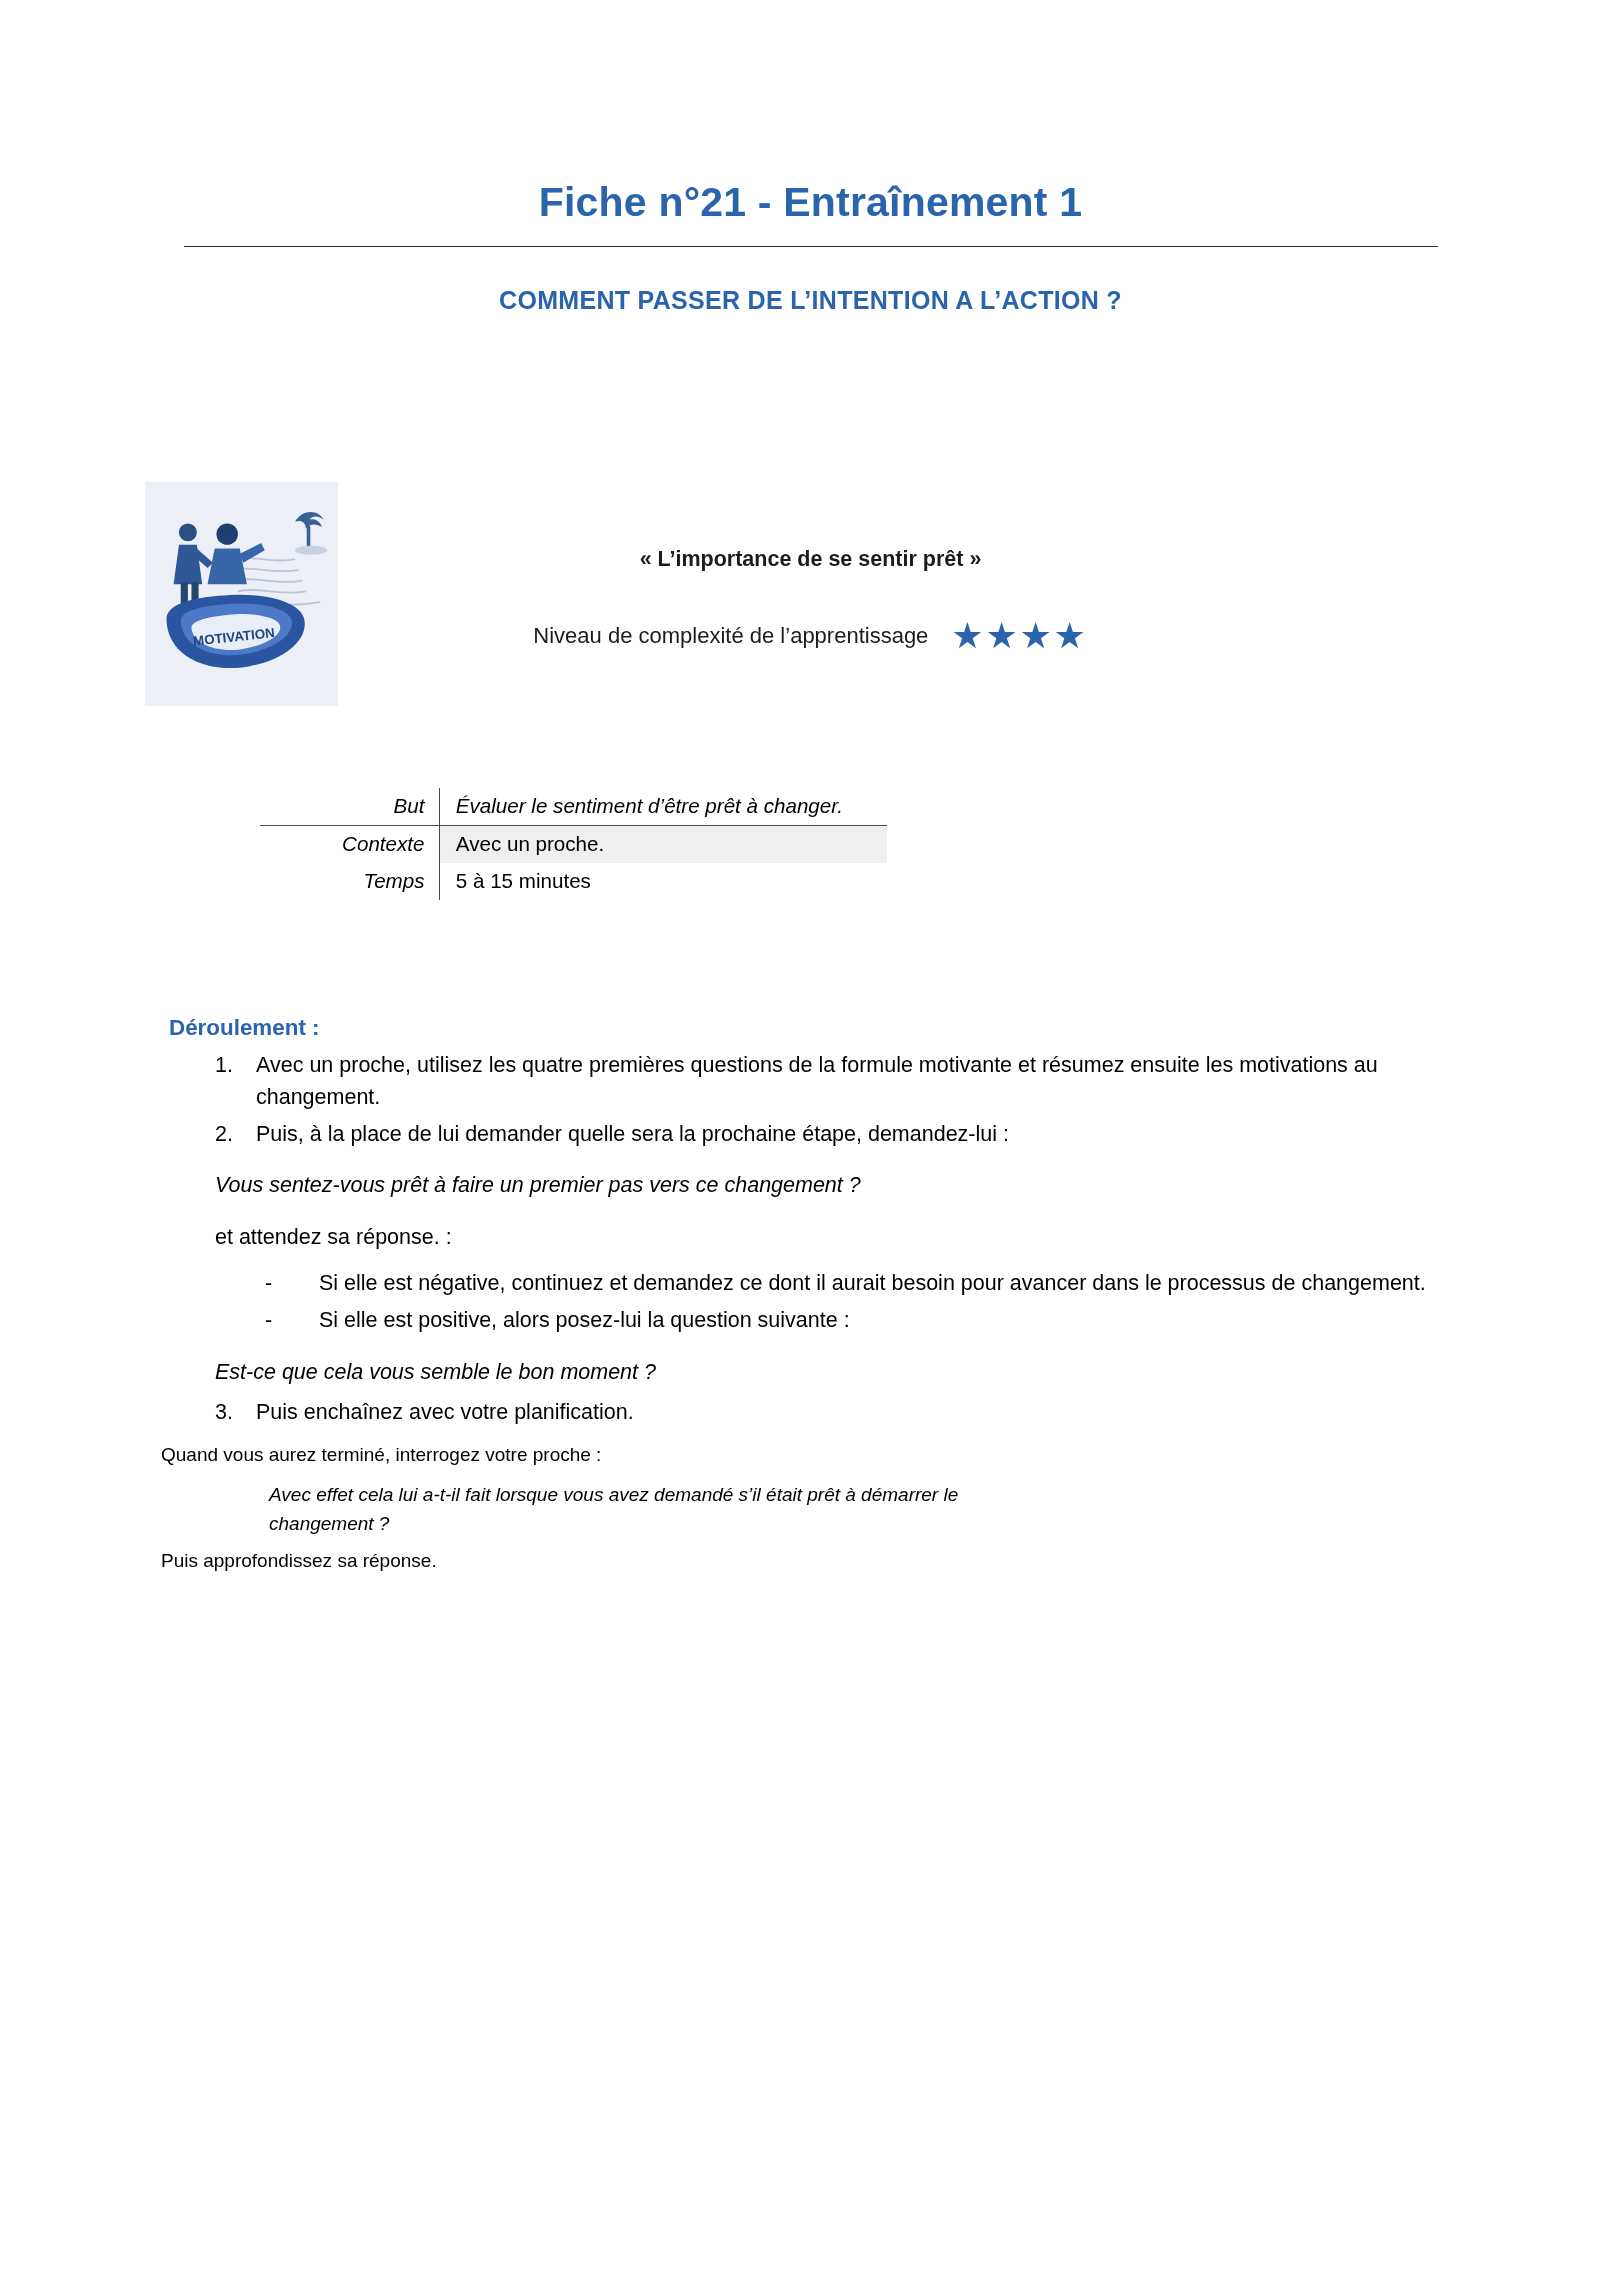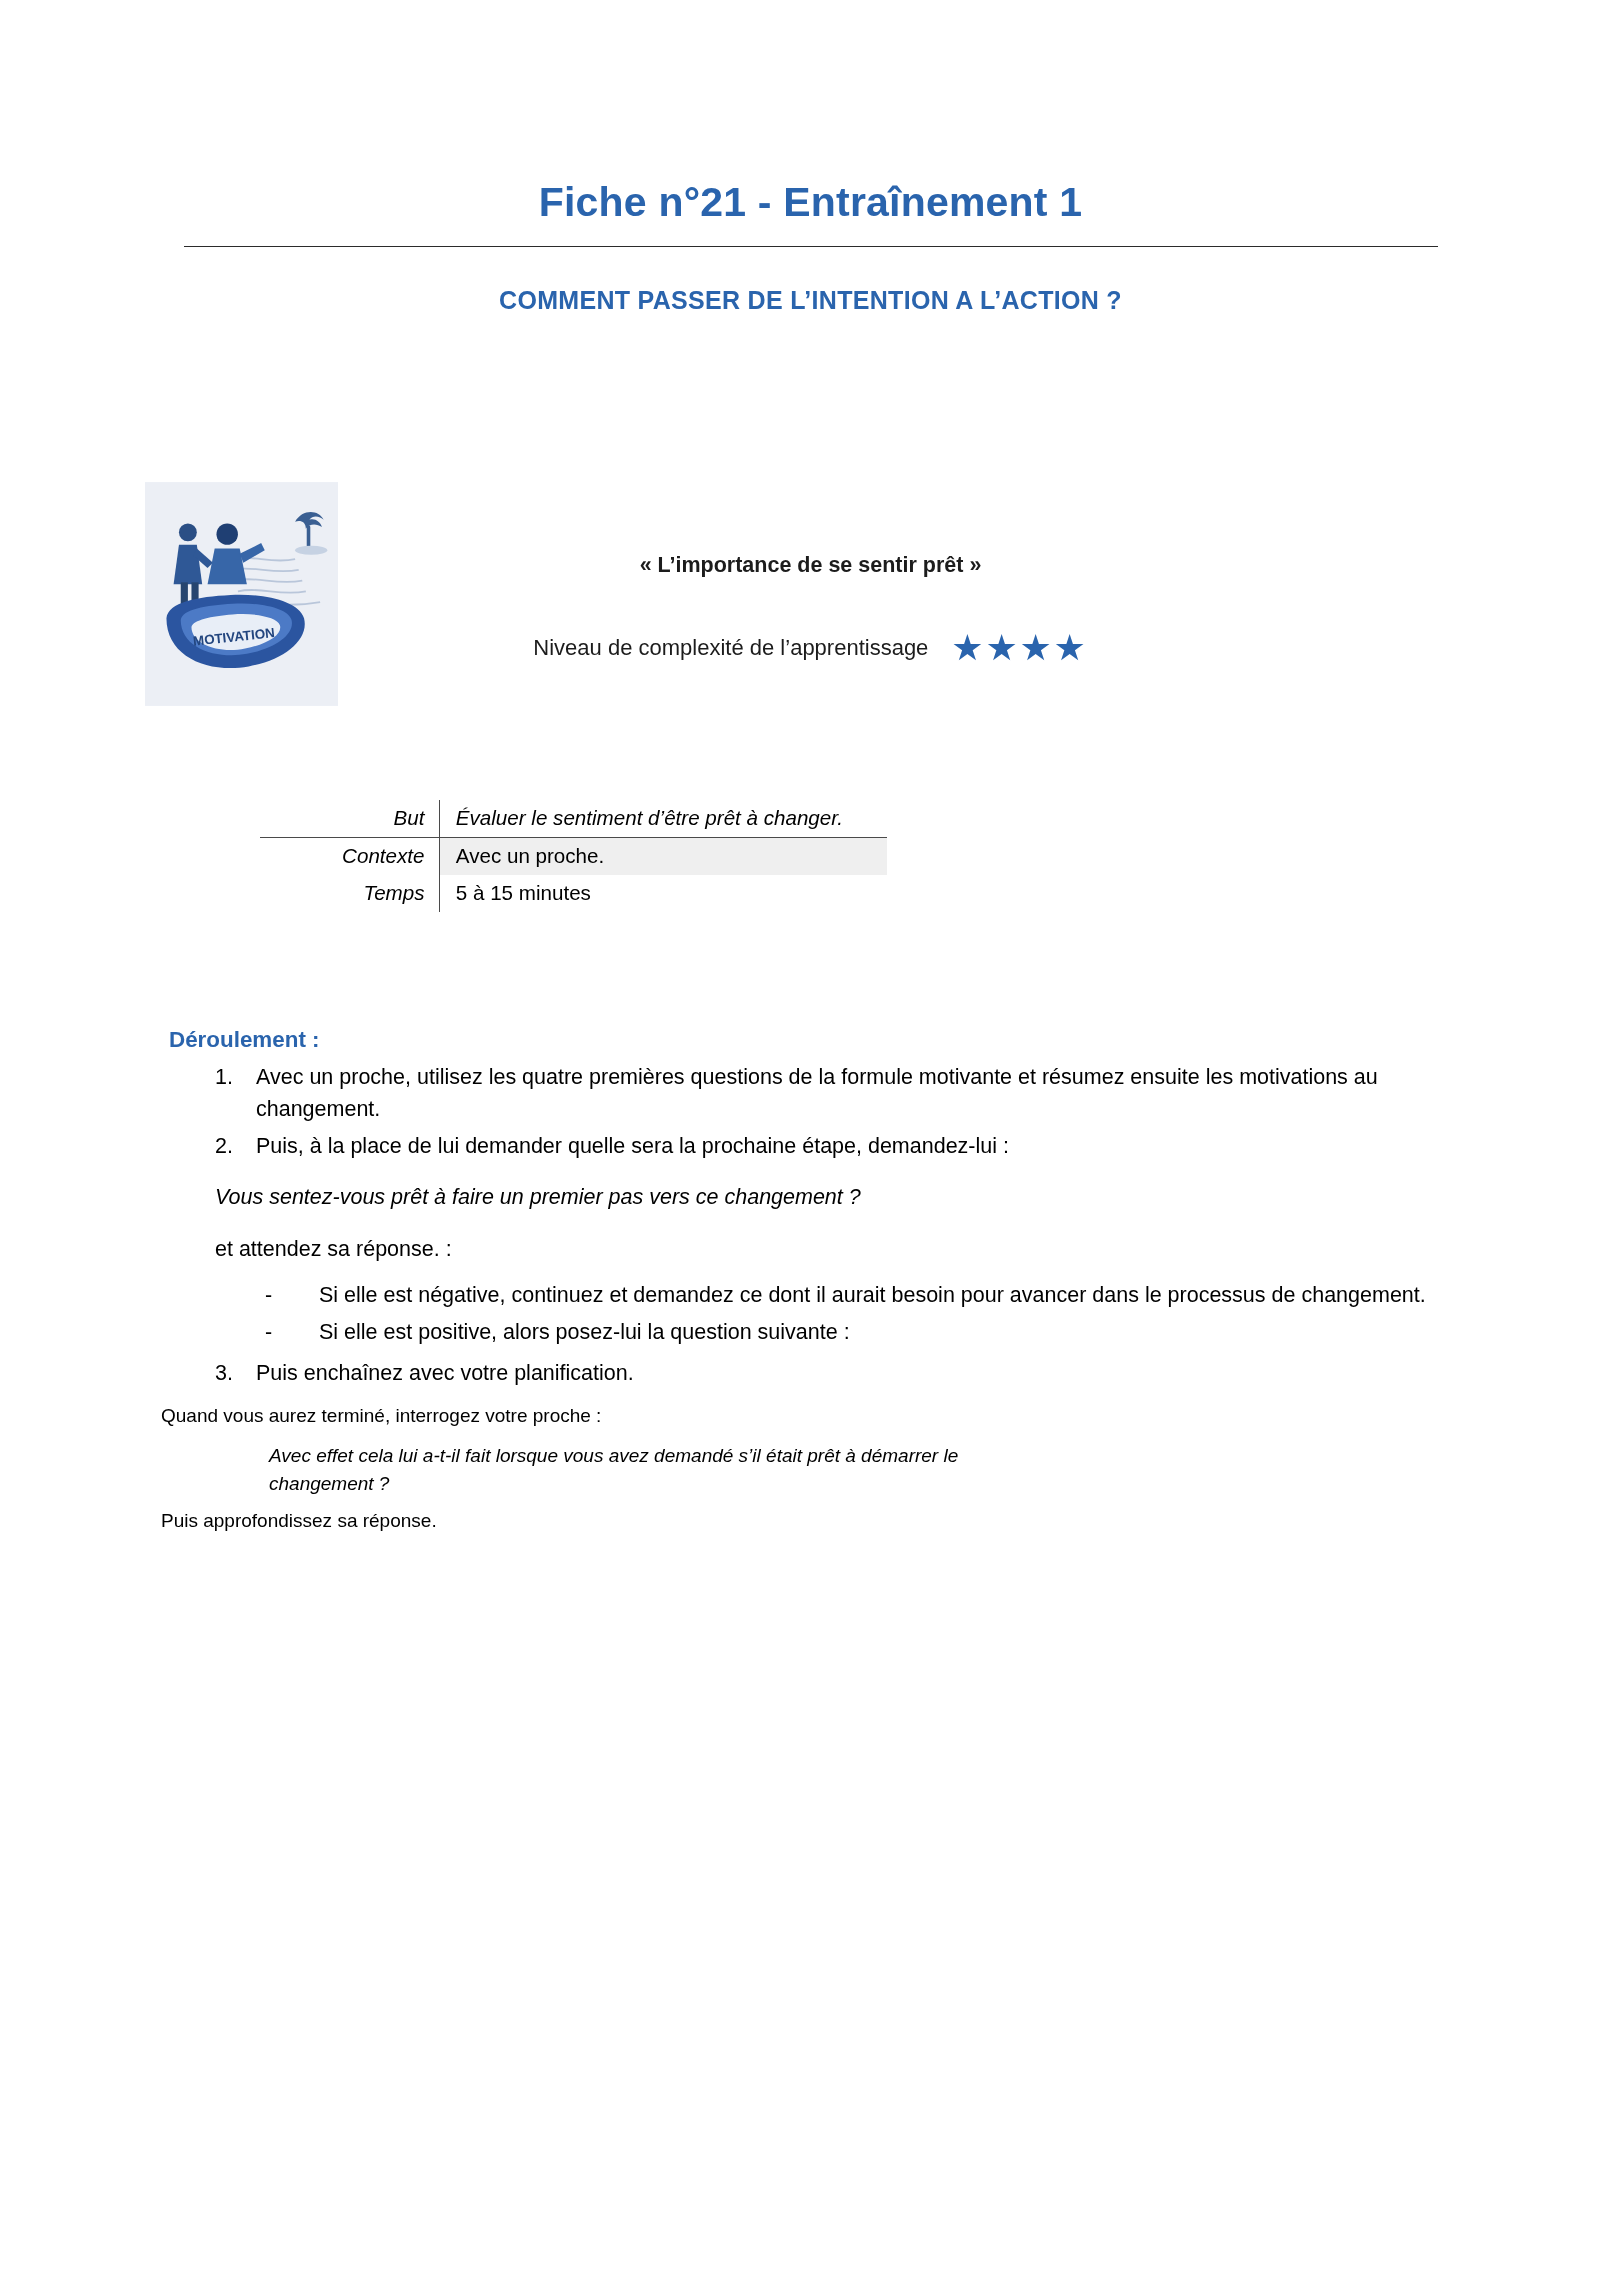--- a/index.html
+++ b/index.html
@@ -55,21 +55,21 @@
     top: 482px;
     width: 193px;
     height: 224px;
     background: #eef2f7;
     overflow: hidden;
   }
   .illustration svg { display: block; }
 
   
   .quote {
-    margin: 14px;
+    margin: 8px;
     padding-top: 224px;
     text-align: center;
     font-size: 21.5px;
     font-weight: bold;
     color: #1c1c1c;
   }
   .level-row {
     display: flex;
     justify-content: center;
     align-items: center;
@@ -272,20 +272,21 @@
     <li>
       <span class="marker">-</span>
       <span>Si elle est négative, continuez et demandez ce dont il aurait besoin pour avancer dans le processus de changement.</span>
     </li>
     <li>
       <span class="marker">-</span>
       <span>Si elle est positive, alors posez-lui la question suivante :</span>
     </li>
   </ul>
 
+  <p class="indent-para italic">Est-ce que cela vous semble le bon moment ?</p>
 
   <ul class="num-list">
     <li>
       <span class="marker">3.</span>
       <span>Puis enchaînez avec votre planification.</span>
     </li>
   </ul>
 
   <p class="para">Quand vous aurez terminé, interrogez votre proche :</p>
 

